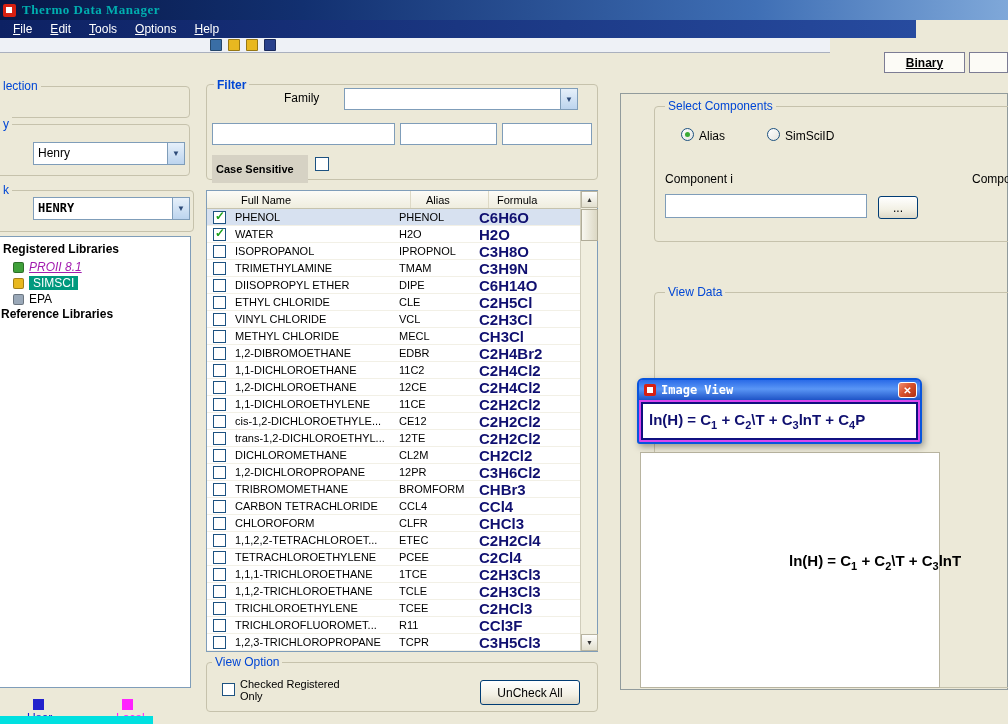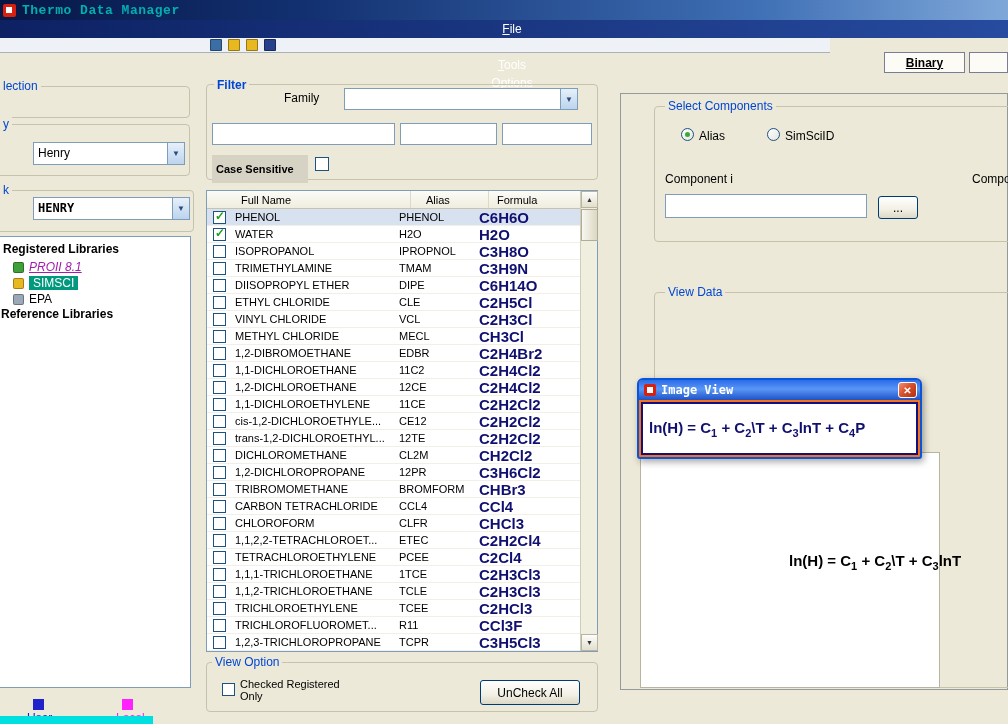--- a/index.html
+++ b/index.html
@@ -4,23 +4,23 @@
 <style>
 *{margin:0;padding:0;box-sizing:border-box;}
 body{font-family:"Liberation Sans",sans-serif;background:#ECE9D8;}
 #screen{position:relative;width:1008px;height:724px;overflow:hidden;background:#ECE9D8;font-size:12px;color:#000;}
 
 
 .titlebar{position:absolute;left:0;top:0;width:1008px;height:20px;display:flex;align-items:center;
   background:linear-gradient(90deg,#071746 0%,#123070 30%,#3f6fb5 75%,#7fa8d9 100%);}
 .appicon{position:relative;width:13px;height:13px;margin-left:3px;background:#d82010;border-radius:2px;flex:0 0 auto;}
 .appicon::after{content:"";position:absolute;left:3px;top:3px;width:6px;height:6px;background:#fff;}
-.titletext{margin-left:6px;color:#00AFAF;font-family:Liberation Mono, monospace;font-weight:bold;font-size:13px;letter-spacing:.5px;}
-.menubar{position:absolute;left:0;top:20px;width:1008px;height:18px;display:flex;align-items:center;padding-left:16px;
-  background:linear-gradient(90deg,#0d2163,#274b9f);flex-direction:column;}
+.titletext{margin-left:6px;color:#00AFAF;font-family:Liberation Serif, serif;font-weight:bold;font-size:13px;letter-spacing:.5px;}
+.menubar{position:absolute;left:0;top:20px;width:916px;height:18px;display:flex;align-items:center;padding-left:4px;
+  background:linear-gradient(90deg,#0d2163,#274b9f);}
 .mitem{display:inline-block;color:#fff;font-size:12px;padding:0 9px;line-height:18px;}
 .mitem::first-letter{text-decoration:underline;}
 .toolbar{position:absolute;left:0;top:38px;width:830px;height:15px;background:#EEF1F6;border-bottom:1px solid #AAB0BE;
   display:flex;align-items:center;padding-left:210px;}
 .tbicon{width:12px;height:12px;margin-right:6px;background:var(--c,#888);border:1px solid rgba(0,0,0,.35);border-radius:1px;}
 
 
 .toptab{position:absolute;top:52px;height:21px;background:#FCFBF6;border:1px solid #7c7c94;
   display:flex;align-items:center;justify-content:center;font-weight:bold;text-decoration:underline;font-size:12px;}
 
@@ -75,22 +75,22 @@
 .sthumb{position:absolute;left:0;top:18px;width:17px;height:32px;background:linear-gradient(90deg,#F8F7F0,#DCD8C4);border:1px solid #B0AC98;}
 
 
 .tabs{position:absolute;left:622px;top:75px;width:313px;height:19px;display:flex;align-items:flex-end;z-index:4;}
 .tab{flex:1;height:17px;margin-right:1px;background:linear-gradient(180deg,#FFFFFF,#EFEDDE);border:1px solid #919B9C;border-bottom:none;
   border-radius:3px 3px 0 0;display:flex;align-items:center;justify-content:center;font-size:11px;}
 .tab.active{height:19px;background:#FDFDF8;border-top:2px solid #E68B2C;}
 .rpanel{position:absolute;left:620px;top:93px;width:388px;height:597px;border:1px solid #919B9C;background:#ECE9D8;}
 
 
-.imgview{position:absolute;left:637px;top:378px;width:285px;height:81px;border:2px solid #0855DD;border-radius:6px 6px 3px 3px;
-  background:#f97316;box-shadow:2px 3px 7px rgba(0,0,0,.35);z-index:6;}
+.imgview{position:absolute;left:637px;top:378px;width:285px;height:66px;border:2px solid #0855DD;border-radius:6px 6px 3px 3px;
+  background:#d946ef;box-shadow:2px 3px 7px rgba(0,0,0,.35);z-index:6;}
 .iv-tbar{height:20px;border-radius:4px 4px 0 0;display:flex;align-items:center;padding:0 3px;
   background:linear-gradient(180deg,#2A6BE8 0%,#5A96F5 45%,#1E53C6 100%);}
 .iv-title{margin-left:5px;color:#fff;font-family:"DejaVu Sans Mono",monospace;font-weight:bold;font-size:12px;}
 .iv-close{margin-left:auto;width:19px;height:16px;border:1px solid #fff;border-radius:3px;color:#fff;font-size:10px;font-weight:bold;
   background:linear-gradient(135deg,#F09074,#D8512C 45%,#B03010);display:flex;align-items:center;justify-content:center;}
 .iv-body{position:absolute;left:2px;right:2px;top:22px;bottom:2px;border:2px solid #101080;background:#fff;
   display:flex;align-items:center;padding-left:6px;}
 .formula{font-size:15px;font-weight:bold;color:#101070;white-space:nowrap;}
 .formula sub{font-size:11px;}
 

